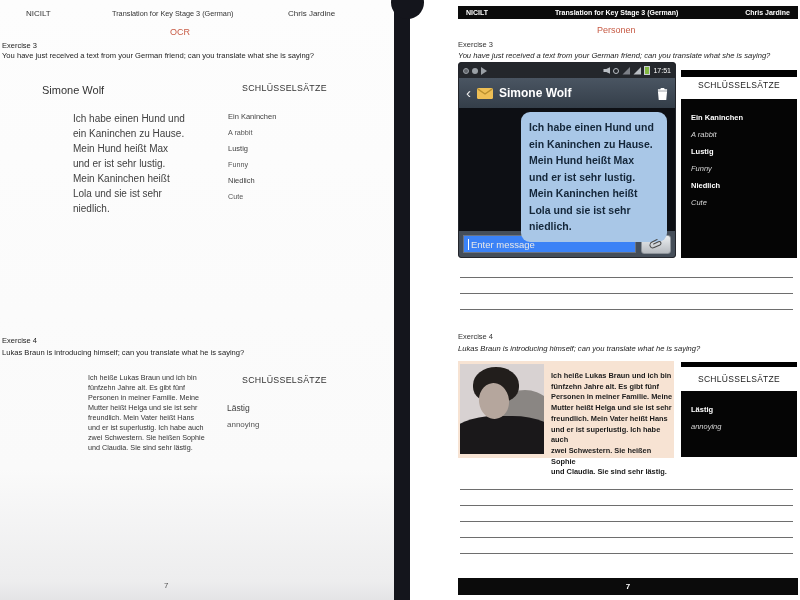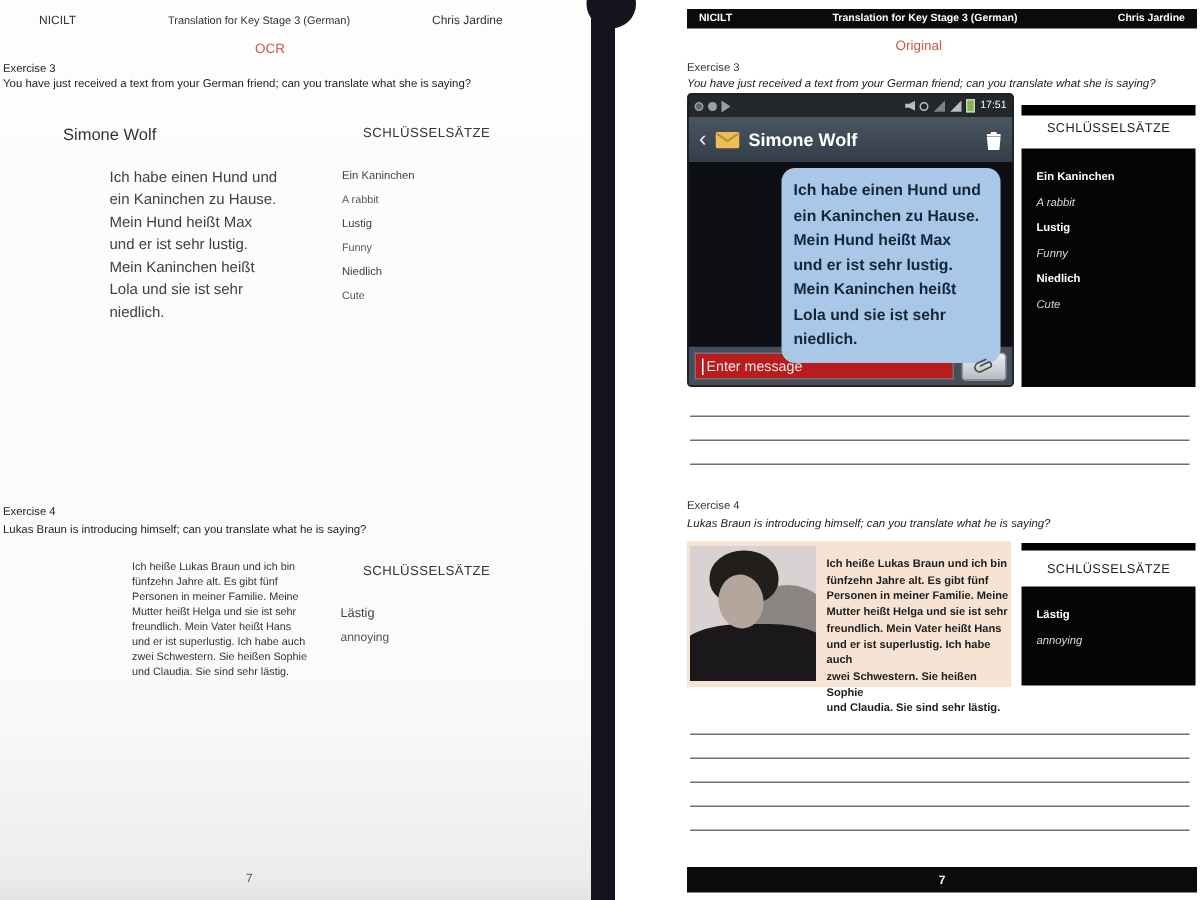--- a/index.html
+++ b/index.html
@@ -32,21 +32,21 @@
   .wedge.dim{background:#7c8087;}
   .batt{width:6px;height:9px;background:#82b841;border:1px solid #c9ced4;box-sizing:border-box;}
   .sb-time{font-size:7px;color:#fff;}
   .titlebar{height:30px;background:linear-gradient(180deg,#4a5562,#343e49);display:flex;align-items:center;padding:0 7px;gap:6px;flex:none;}
   .chev{color:#eee;font-size:15px;line-height:1;margin-top:-2px;}
   .contact{color:#fff;font-size:12px;font-weight:600;flex:1;}
   .chat{flex:1;position:relative;background:#0d0f14;}
   .bubble{position:absolute;left:62px;top:4px;width:130px;background:#a9c7e7;border-radius:9px;
           padding:7px 8px;color:#142639;font-size:10.5px;line-height:16.5px;font-weight:600;}
   .inputrow{height:26px;background:#454e59;display:flex;align-items:center;padding:0 4px;gap:5px;flex:none;}
-  .msg-input{flex:1;height:18px;background:#b91c1c;border:1px solid #6b7482;display:flex;align-items:center;
+  .msg-input{flex:1;height:18px;background:#3b82f6;border:1px solid #6b7482;display:flex;align-items:center;
              padding-left:4px;color:#e8e8e8;font-size:9.5px;gap:2px;box-sizing:border-box;}
   .cursor{width:1px;height:11px;background:#fff;}
   .attach{width:30px;height:19px;border-radius:3px;background:linear-gradient(180deg,#eceff1,#b7bbc0);
           display:flex;align-items:center;justify-content:center;border:1px solid #8d939a;box-sizing:border-box;}
   
   .kwbox{position:absolute;background:#050505;color:#fff;box-sizing:border-box;padding:10px 10px;}
   .kw-de{font-weight:bold;font-size:7.5px;color:#fff;}
   .kw-en{font-style:italic;font-size:7.5px;color:#d8d8d8;}
   .kwbox .kw-de,.kwbox .kw-en{height:17px;line-height:17px;}
   
@@ -116,21 +116,21 @@
 
   <div class="spine">
     <div class="spine-knob"></div>
   </div>
 
   <div class="bar hdr-flex" style="left:458px;top:6px;width:340px;height:13px;">
     <span class="hdr-txt">NICILT</span>
     <span class="hdr-txt">Translation for Key Stage 3 (German)</span>
     <span class="hdr-txt">Chris Jardine</span>
   </div>
-  <div class="t" style="left:597px;top:25px;font-size:9px;color:#c75b45;">Original</div>
+  <div class="t" style="left:597px;top:25px;font-size:9px;color:#c75b45;">Personen</div>
 
   <div class="t" style="left:458px;top:40px;font-size:7.5px;color:#333;">Exercise 3</div>
   <div class="t" style="left:458px;top:51px;font-size:7.6px;font-style:italic;color:#222;">You have just received a text from your German friend; can you translate what she is saying?</div>
 
   <div class="phone">
     <div class="statusbar">
       <div class="sb-group">
         <span class="dot o"></span>
         <span class="dot"></span>
         <span class="tri"></span>

